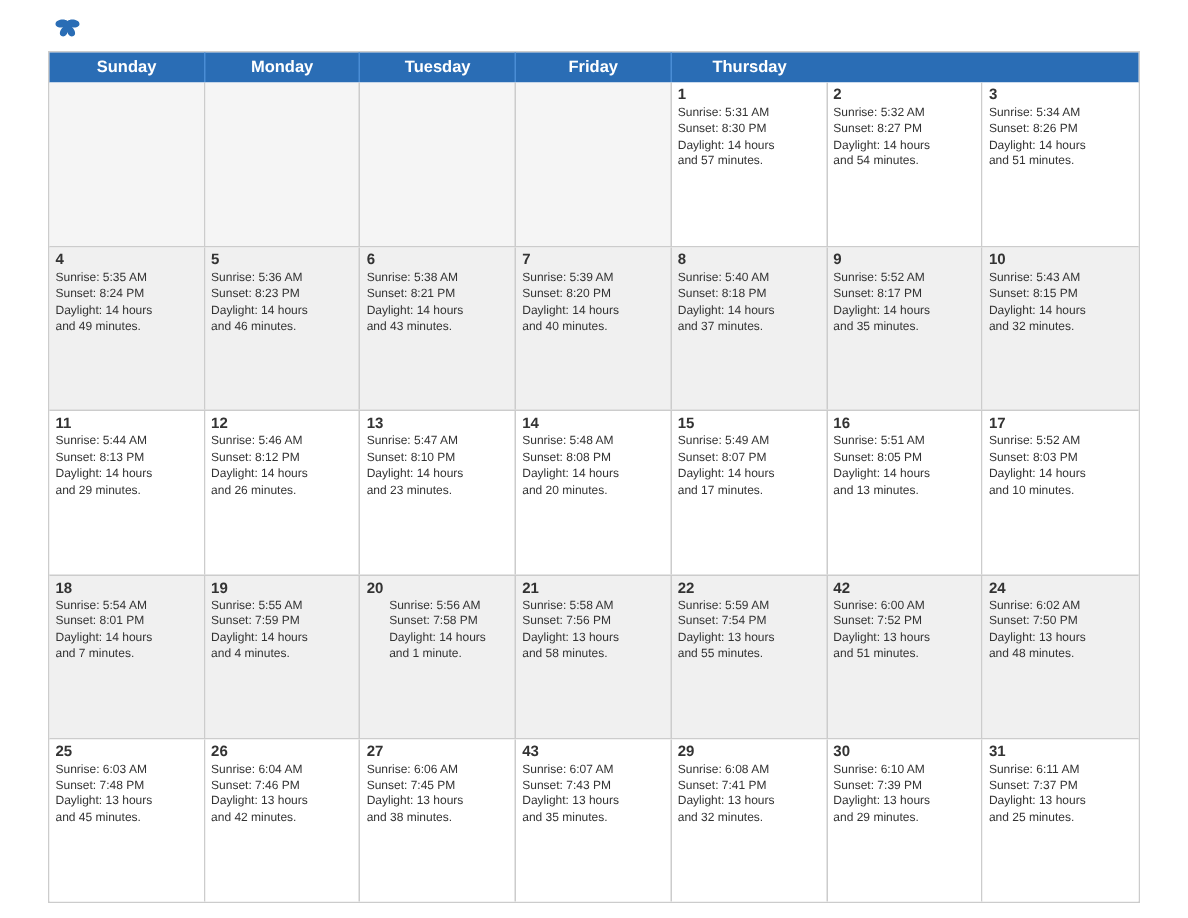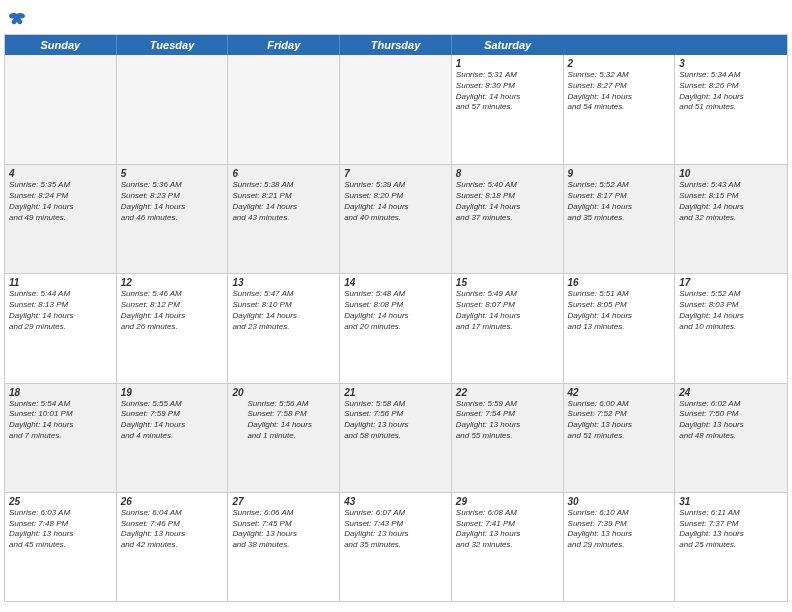--- a/index.html
+++ b/index.html
@@ -6,24 +6,23 @@
     body {
       font-family: Arial, sans-serif;
       background: #fff;
       width: 792px;
       height: 612px;
       overflow: hidden;
     }
     .page {
       width: 792px;
       height: 612px;
-      padding: 10px 4px;
+      padding: 10px 32px;
       display: flex;
       flex-direction: column;
-      font-style: italic;
     }
     .header {
       display: flex;
       align-items: flex-start;
       justify-content: space-between;
       margin-bottom: 8px;
     }
     .logo {
       display: flex;
       flex-direction: column;
@@ -117,24 +116,24 @@
     </div>
     <div class="title-area">
       <div class="month-title"></div>
       <div class="location"></div>
     </div>
   </div>
 
   <div class="calendar">
     <div class="cal-header">
     <div class="cal-header-cell">Sunday</div>
+        <div class="cal-header-cell">Monday</div>
         <div class="cal-header-cell">Tuesday</div>
         <div class="cal-header-cell">Friday</div>
         <div class="cal-header-cell">Thursday</div>
-        <div class="cal-header-cell">Saturday</div>
       </div>
     <div class="cal-body">
     <div class="cal-row">
           <div class="cal-cell empty"></div>
           <div class="cal-cell empty"></div>
           <div class="cal-cell empty"></div>
           <div class="cal-cell empty"></div>
           <div class="cal-cell">
             <span class="day-num">1</span>
             <div class="day-info" style="white-space: pre-line;">Sunrise: 5:31 AM
@@ -256,21 +255,21 @@
             <div class="day-info" style="white-space: pre-line;">Sunrise: 5:52 AM
 Sunset: 8:03 PM
 Daylight: 14 hours
 and 10 minutes.</div>
           </div>
         </div>
         <div class="cal-row">
           <div class="cal-cell alt-row">
             <span class="day-num">18</span>
             <div class="day-info" style="white-space: pre-line;">Sunrise: 5:54 AM
-Sunset: 10:01 PM
+Sunset: 8:01 PM
 Daylight: 14 hours
 and 7 minutes.</div>
           </div>
           <div class="cal-cell alt-row">
             <span class="day-num">19</span>
             <div class="day-info" style="white-space: pre-line;">Sunrise: 5:55 AM
 Sunset: 7:59 PM
 Daylight: 14 hours
 and 4 minutes.</div>
           </div>

